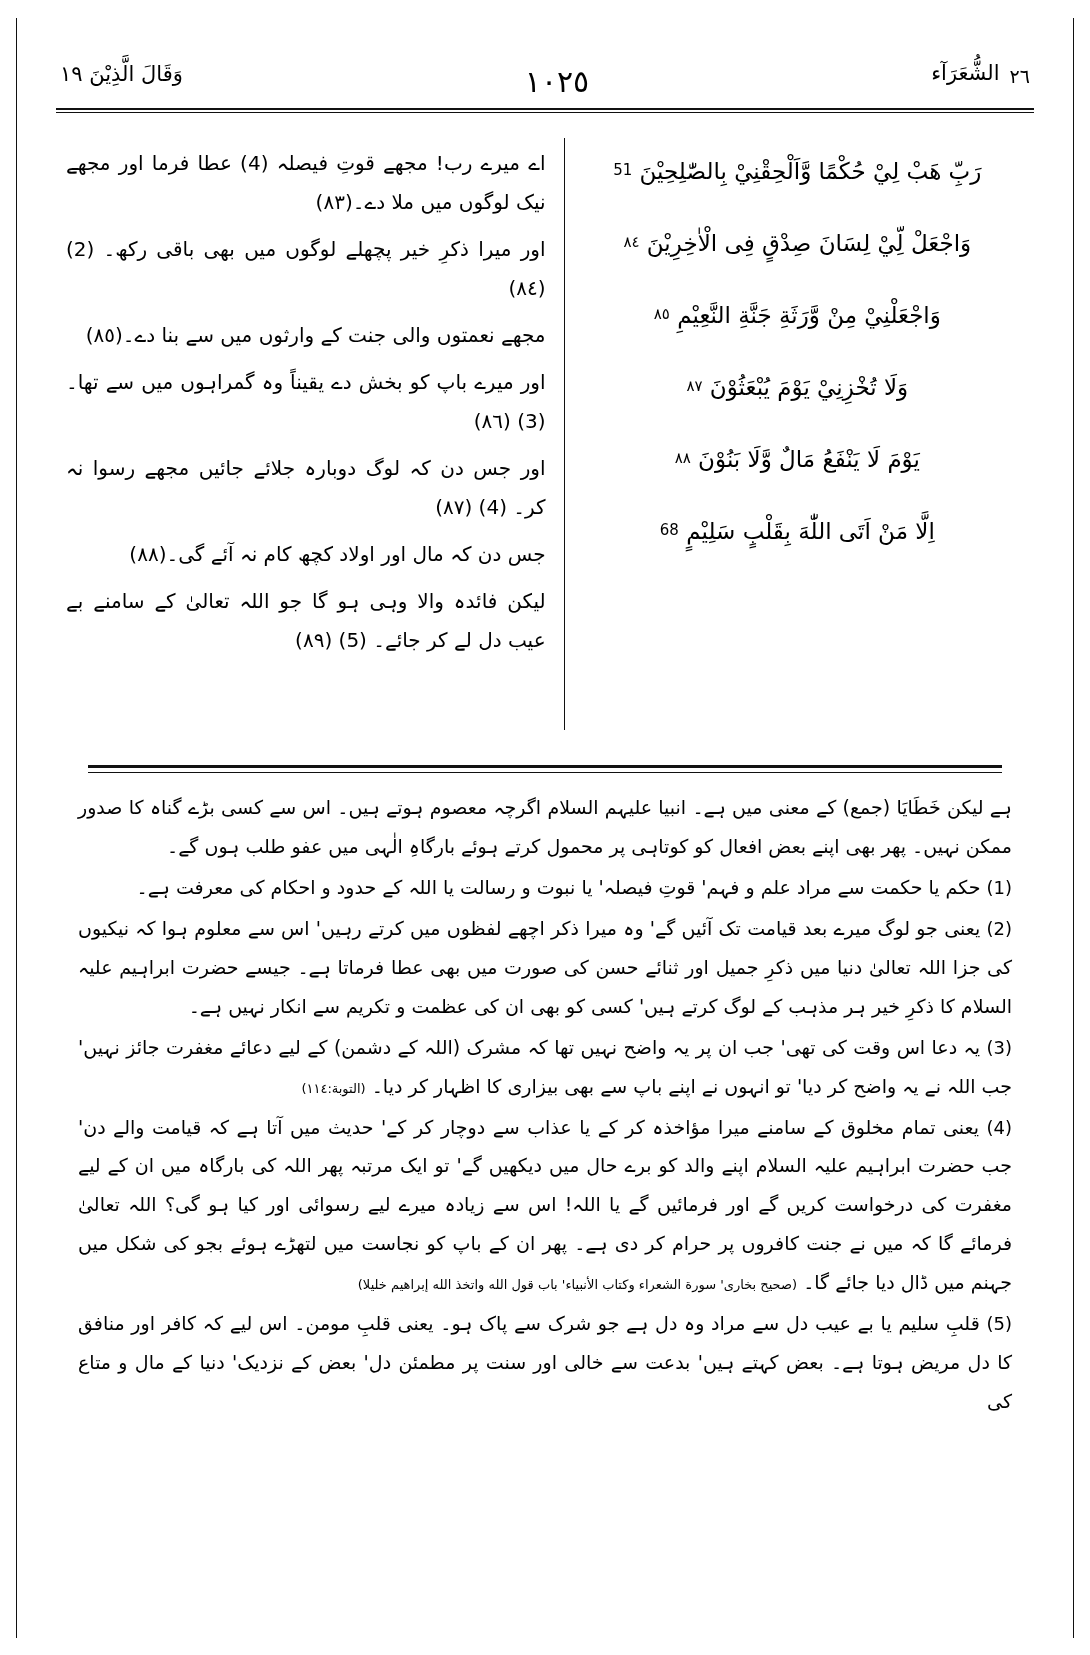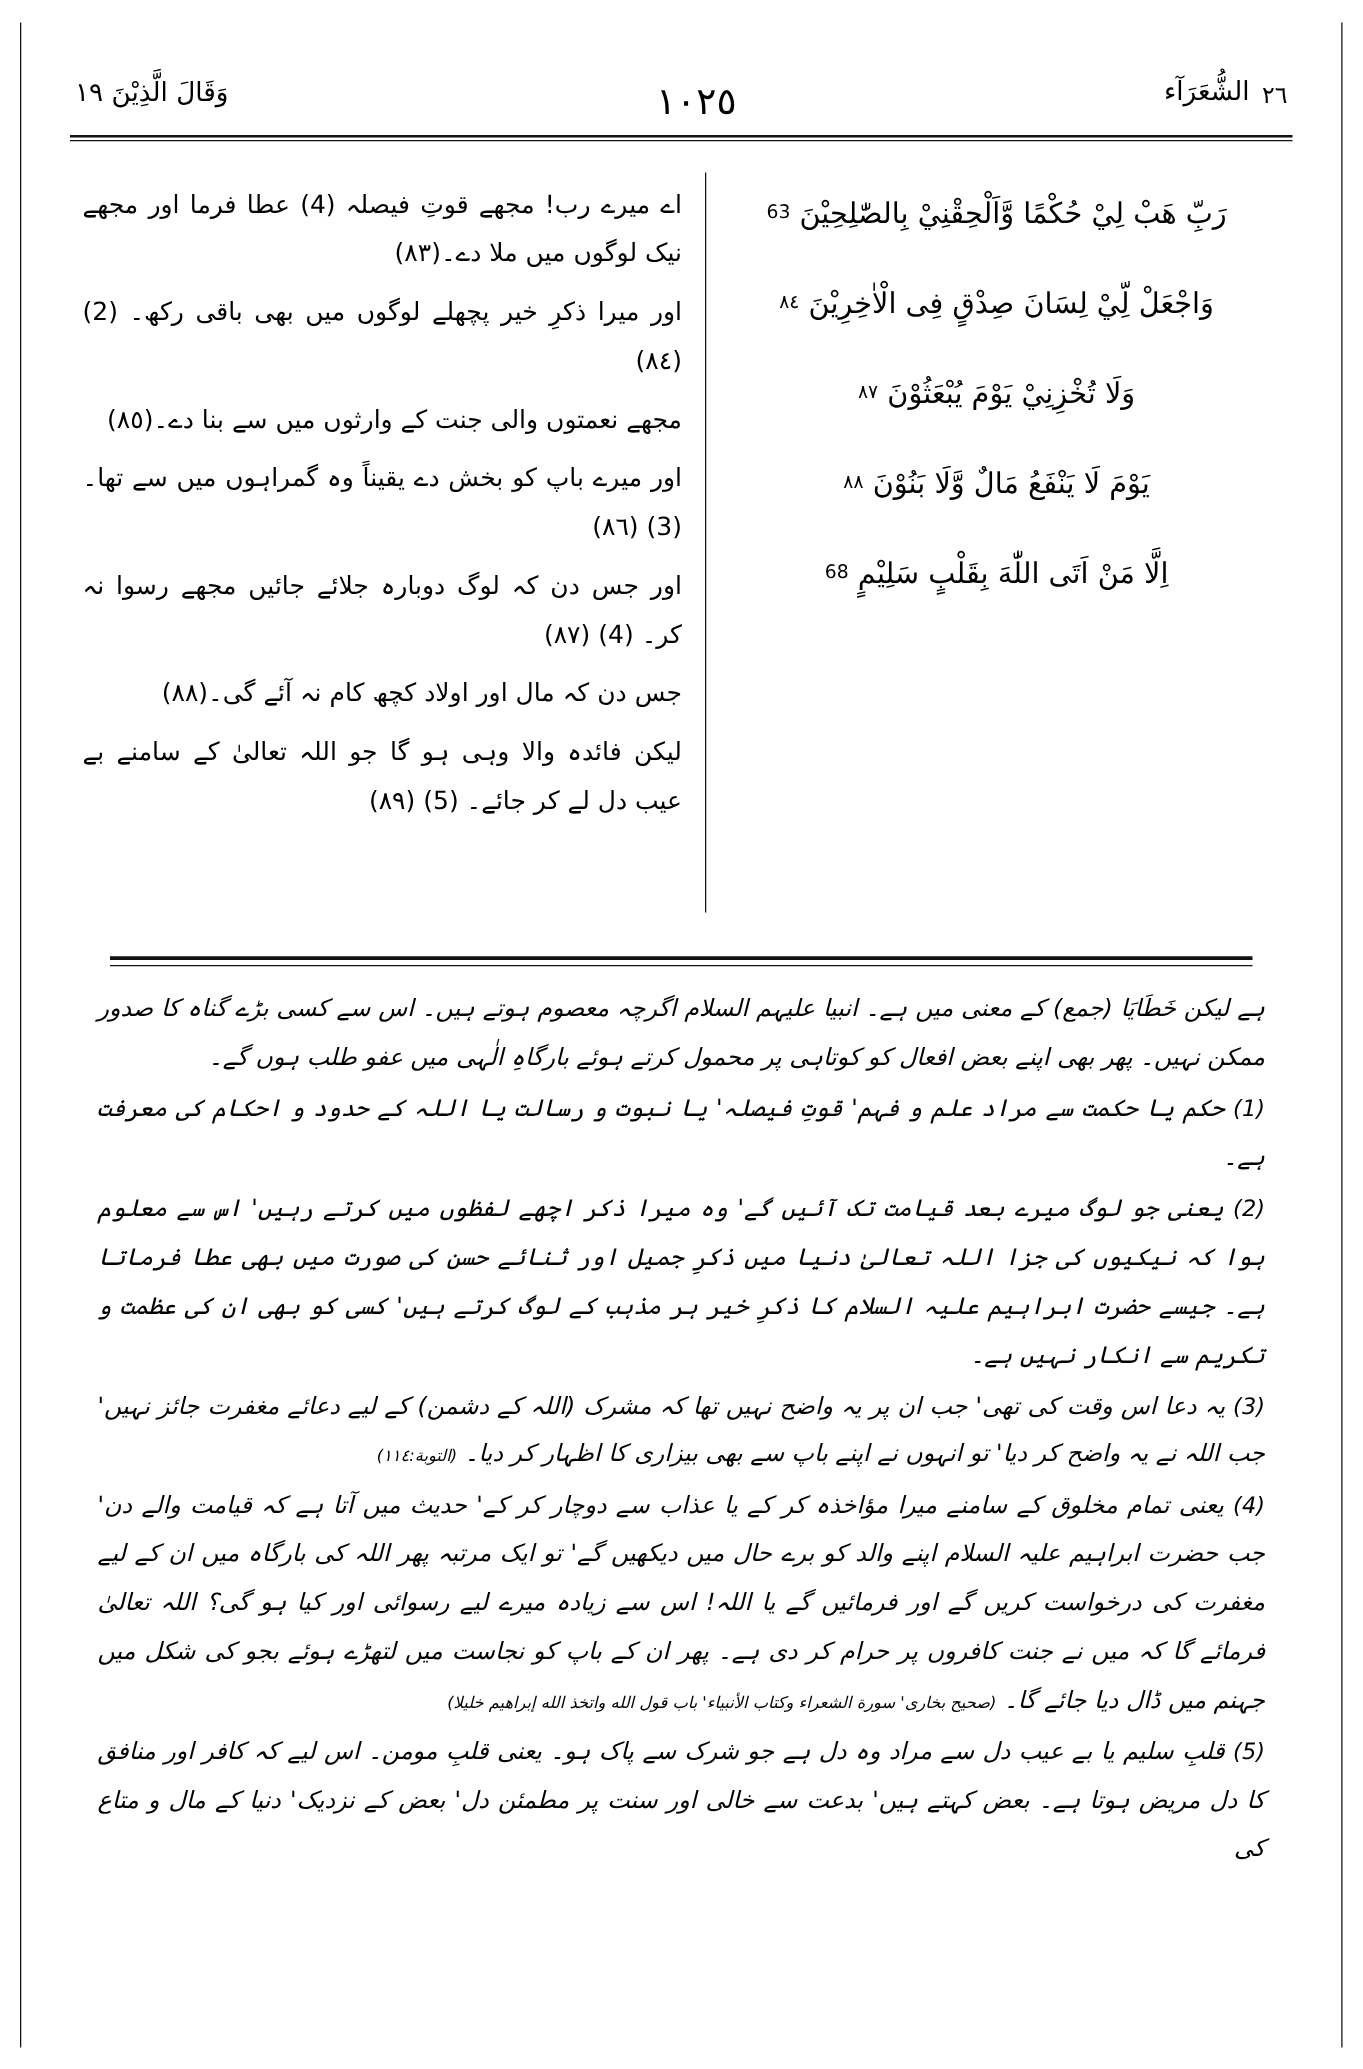--- a/index.html
+++ b/index.html
@@ -152,21 +152,20 @@
   }
 
   
   .notes {
     position: absolute;
     top: 788px;
     left: 78px;
     right: 78px;
     direction: rtl;
     text-align: justify;
-    font-style: italic;
   }
   .note {
     font-size: 19px;
     line-height: 2.05;
     margin-bottom: 2px;
   }
   .note .num {
     font-size: 18px;
   }
   .note .ref {
@@ -205,25 +204,29 @@
     <div class="para-label">وَقَالَ الَّذِيْنَ ١٩</div>
   </div>
   <div class="header-underline"></div>
   <div class="header-underline thin"></div>
 
   <div class="columns">
 
     <div class="col col-arabic">
       <div class="ayah">
         <span>رَبِّ هَبْ لِيْ حُكْمًا وَّاَلْحِقْنِيْ بِالصّٰلِحِيْنَ</span>
-        <span class="mark">63</span>
+        <span class="mark">51</span>
       </div>
       <div class="ayah">
         <span>وَاجْعَلْ لِّيْ لِسَانَ صِدْقٍ فِى الْاٰخِرِيْنَ</span>
         <span class="mark">٨٤</span>
+      </div>
+      <div class="ayah">
+        <span>وَاجْعَلْنِيْ مِنْ وَّرَثَةِ جَنَّةِ النَّعِيْمِ</span>
+        <span class="mark">٨٥</span>
       </div>
       <div class="ayah">
         <span>وَلَا تُخْزِنِيْ يَوْمَ يُبْعَثُوْنَ</span>
         <span class="mark">٨٧</span>
       </div>
       <div class="ayah">
         <span>يَوْمَ لَا يَنْفَعُ مَالٌ وَّلَا بَنُوْنَ</span>
         <span class="mark">٨٨</span>
       </div>
       <div class="ayah">

